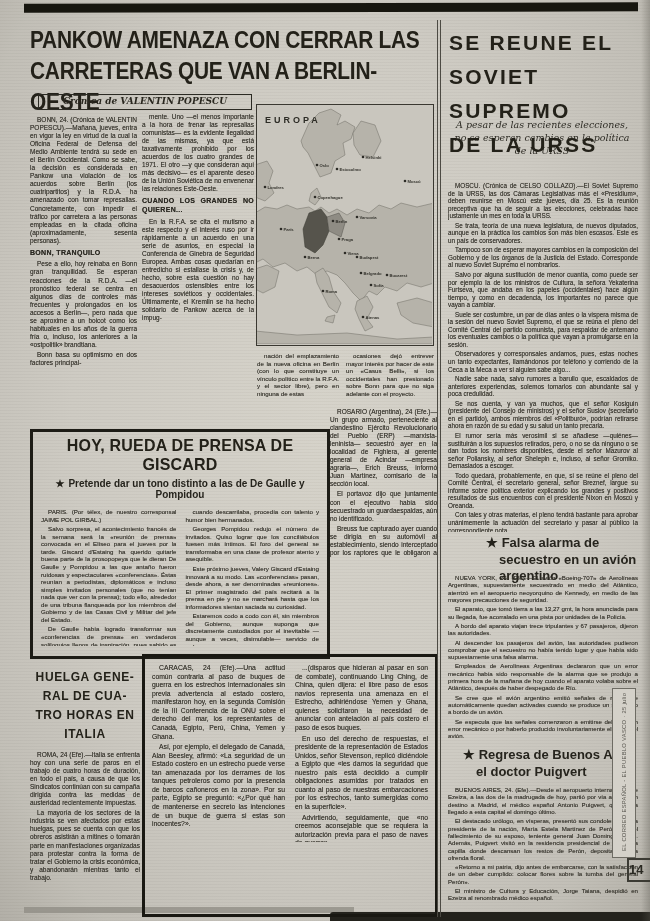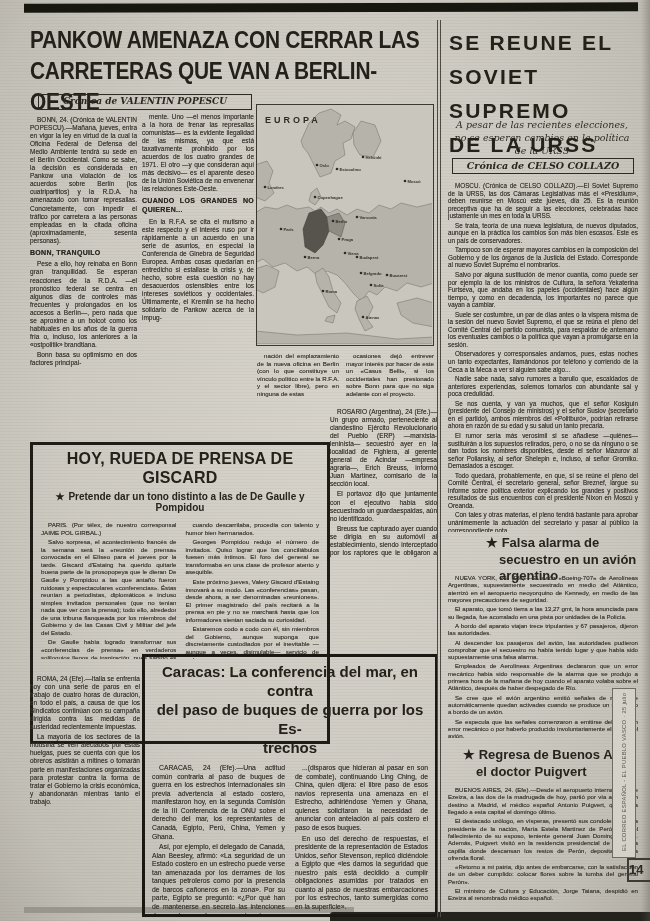--- a/index.html
+++ b/index.html
@@ -152,73 +152,71 @@
     </div>
 
   <div class="abs" style="left:330px;top:402px;width:107px;height:266px;overflow:hidden;">
     <div class="article-body f65" style="position:static;margin-top:6px;height:150px;">
         <p>ROSARIO (Argentina), 24 (Efe.)—Un grupo armado, perteneciente al clandestino Ejército Revolucionario del Pueblo (ERP) —marxista-leninista— secuestró ayer en la localidad de Fighiera, al gerente general de Acindar —empresa agraria—, Erich Breuss, informó Juan Martínez, comisario de la sección local.</p>
         <p>El portavoz dijo que juntamente con el ejecutivo había sido secuestrado un guardaespaldas, aún no identificado.</p>
         <p>Breuss fue capturado ayer cuando se dirigía en su automóvil al establecimiento, siendo interceptado por los raptores que le obligaron a subir a un vehículo, huyendo después velozmente.</p>
       </div>
   </div>
 
-  <div class="abs" style="left:30px;top:442px;width:300px;height:302px;border:3px solid #1d1c16;overflow:hidden;">
+  <div class="abs" style="left:30px;top:429px;width:300px;height:230px;border:3px solid #1d1c16;overflow:hidden;">
     <div class="headline" style="margin-top:4px;text-align:center;font-size:16.5px;letter-spacing:.2px;transform:scaleX(.97);">HOY, RUEDA DE PRENSA DE GISCARD</div>
     <div style="text-align:center;margin-top:4px;font-weight:bold;font-size:10px;color:#26241d;">
       <span class="star">★</span><span>Pretende dar un tono distinto a las de De Gaulle y Pompidou</span>
     </div>
     <div style="display:flex;gap:9px;padding:8px 8px 0 8px;">
       <div class="article-body f62" style="position:static;width:140px;height:138px;">
           <p>PARIS. (Por télex, de nuestro corresponsal JAIME POL GIRBAL.)</p>
           <p>Salvo sorpresa, el acontecimiento francés de la semana será la «reunión de prensa» convocada en el Elíseo para el jueves por la tarde. Giscard d'Estaing ha querido quitarle buena parte de la prosopopeya que le dieran De Gaulle y Pompidou a las que antaño fueron ruidosas y espectaculares «conferencias». Éstas reunían a periodistas, diplomáticos e incluso simples invitados personales (que no tenían nada que ver con la prensa); todo ello, alrededor de una tribuna flanqueada por los miembros del Gobierno y de las Casas Civil y Militar del jefe del Estado.</p>
           <p>De Gaulle había logrado transformar sus «conferencias de prensa» en verdaderos soliloquios llenos de inspiración, pues sabido es que la inspiración nada tiene que ver con el acierto. Tanto cuando daba en el clavo —que era muy a menudo— como</p>
         </div>
       <div class="article-body f62" style="position:static;width:138px;height:138px;">
           <p>cuando descarrilaba, procedía con talento y humor bien hermanados.</p>
           <p>Georges Pompidou redujo el número de invitados. Quiso lograr que los conciliábulos fuesen más íntimos. El foro del general se transformaba en una clase de profesor atento y asequible.</p>
           <p>Este próximo jueves, Valery Giscard d'Estaing innovará a su modo. Las «conferencias» pasan, desde ahora, a ser denominadas «reuniones». El primer magistrado del país recitará a la prensa en pie y no se marchará hasta que los informadores sientan saciada su curiosidad.</p>
           <p>Estaremos codo a codo con él, sin miembros del Gobierno, aunque suponga que discretamente custodiados por el inevitable —aunque a veces, disimulable— servicio de orden.</p>
         </div>
     </div>
   </div>
 
   <div class="abs" style="left:30px;top:668px;width:110px;height:246px;overflow:hidden;">
+    <div class="headline pre" style="font-size:12px;line-height:19px;text-align:center;letter-spacing:.6px;">HUELGA GENE-
+RAL DE CUA-
+TRO HORAS EN
+ITALIA</div>
     <div class="article-body f65" style="position:static;margin-top:7px;height:160px;">
         <p>ROMA, 24 (Efe).—Italia se enfrenta hoy con una serie de paros en el trabajo de cuatro horas de duración, en todo el país, a causa de que los Sindicatos continúan con su campaña dirigida contra las medidas de austeridad recientemente impuestas.</p>
         <p>La mayoría de los sectores de la industria se ven afectados por estas huelgas, pues se cuenta con que los obreros asistirán a mítines o tomarán parte en manifestaciones organizadas para protestar contra la forma de tratar el Gobierno la crisis económica, y abandonarán mientras tanto el trabajo.</p>
       </div>
   </div>
 
   <div class="abs" style="left:142px;top:654px;width:296px;height:263px;border:3.5px solid #191812;overflow:hidden;">
-    <div class="headline pre" style="margin-top:5px;text-align:center;font-size:15px;line-height:19px;">Caracas: La conferencia del mar, en contra
-del paso de buques de guerra por los Es-
-trechos</div>
     <div style="display:flex;gap:10px;padding:7px 7px 0 7px;">
       <div class="article-body f68" style="position:static;width:136px;height:178px;">
           <p>CARACAS, 24 (Efe).—Una actitud común contraria al paso de buques de guerra en los estrechos internacionales sin previa advertencia al estado costero, manifestaron hoy, en la segunda Comisión de la III Conferencia de la ONU sobre el derecho del mar, los representantes de Canadá, Egipto, Perú, China, Yemen y Ghana.</p>
           <p>Así, por ejemplo, el delegado de Canadá, Alan Beesley, afirmó: «La seguridad de un Estado costero en un estrecho puede verse tan amenazada por los derrames de los tanques petroleros como por la presencia de barcos cañoneros en la zona». Por su parte, Egipto se preguntó: «¿Por qué han de mantenerse en secreto las intenciones de un buque de guerra si estas son inocentes?».</p>
         </div>
       <div class="article-body f68" style="position:static;width:136px;height:178px;">
           <p>...(disparos que hicieran al pasar en son de combate), continuando Ling Ching, de China, quien dijera: el libre paso de esos navíos representa una amenaza en el Estrecho, adhiriéndose Yemen y Ghana, quienes solicitaron la necesidad de anunciar con antelación al país costero el paso de esos buques.</p>
           <p>En uso del derecho de respuestas, el presidente de la representación de Estados Unidos, señor Stevenson, replicó diciéndole a Egipto que «les damos la seguridad que nuestro país está decidido a cumplir obligaciones asumidas por tratados en cuanto al paso de nuestras embarcaciones por los estrechos, tanto sumergidas como en la superficie».</p>
           <p>Advirtiendo, seguidamente, que «no creemos aconsejable que se requiera la autorización previa para el paso de naves de guerra».</p>
         </div>
     </div>
   </div>
 
   <div class="abs" style="left:437px;top:20px;width:4px;height:897px;border-left:1.4px solid #4c4a43;border-right:1.4px solid #4c4a43;"></div>
 
   <div class="abs" style="left:449px;top:118px;width:186px;font-family:'DejaVu Serif',serif;font-style:italic;font-size:9.5px;line-height:13px;text-align:center;color:#2e2c25;">A pesar de las recientes elecciones, no se esperan cambios en la política de la URSS</div>
   <div class="abs headline pre" style="left:449px;top:26px;width:192px;font-size:21px;line-height:34px;letter-spacing:2.2px;">SE REUNE EL
 SOVIET SUPREMO
 DE LA URSS</div>
-  <div class="abs byline-box" style="left:452px;top:158px;width:182px;height:16px;font-size:9.5px;line-height:13px;">
-    <span>Crónica de CELSO COLLAZO</span>
-  </div>
   <div class="abs article-body f63" style="left:448px;top:182px;width:190px;height:350px;">
       <p>MOSCU. (Crónica de CELSO COLLAZO).—El Soviet Supremo de la URSS, las dos Cámaras Legislativas más el «Presidium», deben reunirse en Moscú este jueves, día 25. Es la reunión preceptiva que ha de seguir a las elecciones, celebradas hace justamente un mes en toda la URSS.</p>
       <p>Se trata, teoría de una nueva legislatura, de nuevos diputados, aunque en la práctica los cambios son más bien escasos. Este es un país de conservadores.</p>
       <p>Tampoco son de esperar mayores cambios en la composición del Gobierno y de los órganos de la Justicia del Estado. Corresponde al nuevo Soviet Supremo el nombrarlos.</p>
       <p>Salvo por alguna sustitución de menor cuantía, como puede ser por ejemplo la de los ministros de Cultura, la señora Yekaterina Furtseva, que andaba en los papeles (occidentales) hace algún tiempo, y como en decadencia, los importantes no parece que vayan a cambiar.</p>
       <p>Suele ser costumbre, un par de días antes o la víspera misma de la sesión del nuevo Soviet Supremo, el que se reúna el pleno del Comité Central del partido comunista, para respaldar de antemano los eventuales cambios o la política que vayan a promulgarse en la sesión.</p>
       <p>Observadores y corresponsales andamos, pues, estas noches un tanto expectantes, llamándonos por teléfono y corriendo de la Ceca a la Meca a ver si alguien sabe algo...</p>
       <p>Nadie sabe nada, salvo rumores a barullo que, escaldados de anteriores experiencias, solemos tomarlos con abundante sal y poca credulidad.</p>
       <p>Se nos cuenta, y van ya muchos, que el señor Kosiguin (presidente del Consejo de ministros) y el señor Suslov (secretario en el partido), ambos miembros del «Politburó», podrían retirarse ahora en razón de su edad y su salud un tanto precaria.</p>
       <p>El rumor sería más verosímil si se añadiese —quiénes— sustituirán a los supuestos retirados, pero, o no se da ninguno o se dan todos los nombres disponibles, desde el señor Mazurov al señor Poliansky, al señor Shelepin e, incluso, al señor Gromiko. Demasiados a escoger.</p>

